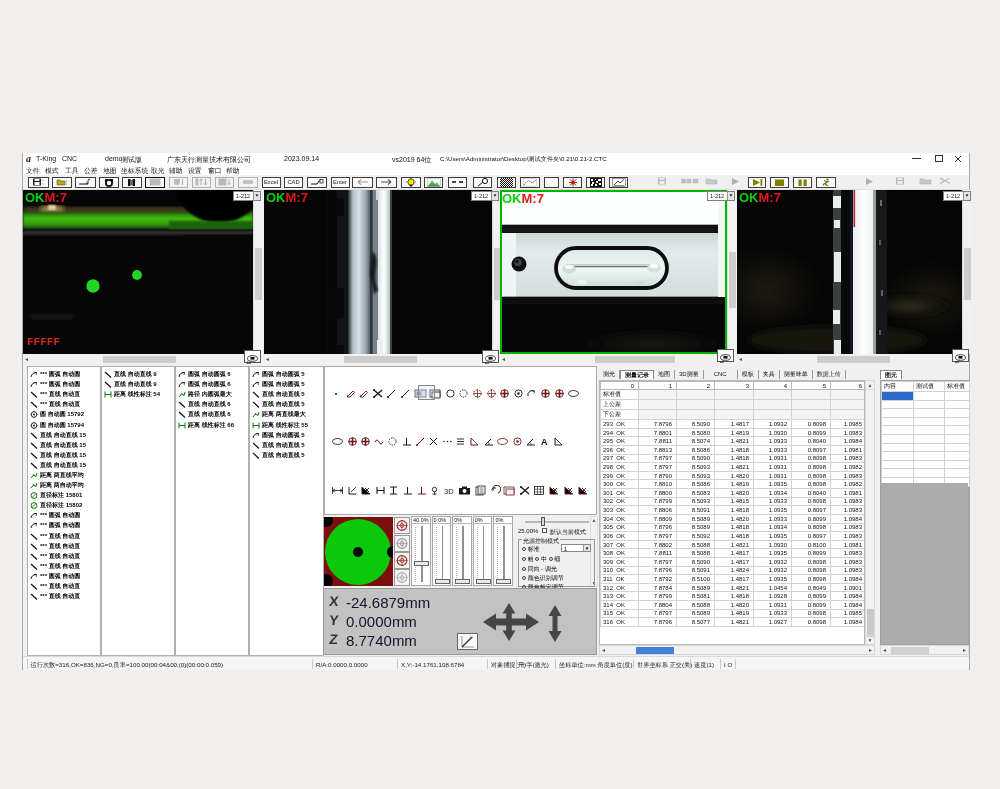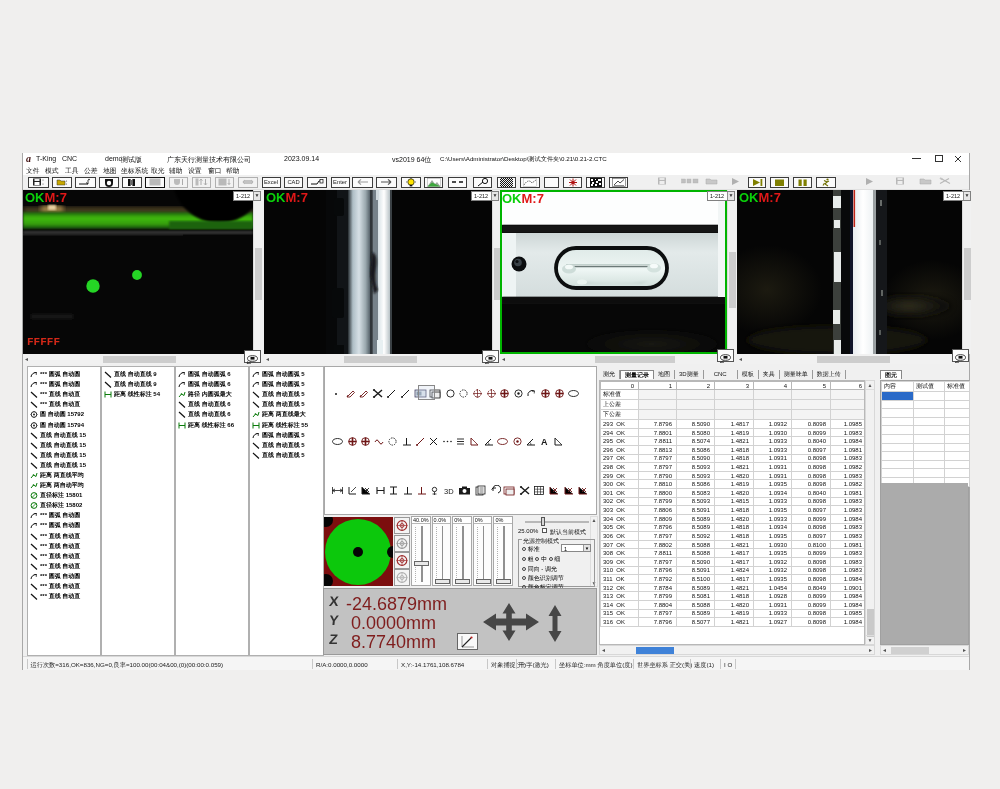--- a/index.html
+++ b/index.html
@@ -19,21 +19,21 @@
 .dd b{position:absolute;right:0;top:0;width:7px;height:100%;background:#e6e6e6;border-left:1px solid #909090;font-weight:normal;font-size:5px;text-align:center;line-height:7px;color:#333}
 .cic{position:absolute;width:17px;height:13px;background:#fcfcfc;border:1px solid #555;z-index:5}
 .lp{position:absolute;top:213px;height:290px;background:#fff;border:1px solid #b0b0b0;overflow:hidden;padding-top:2.5px}
 .lr{height:10.1px;white-space:nowrap;font-size:6px;font-weight:bold;color:#000;display:flex;align-items:center;gap:2px;padding-left:2px}
 .lr svg{flex:0 0 auto}
 .pal{position:absolute;left:301px;top:213px;width:273px;height:149px;background:#fff;border:1px solid #a8a8a8;overflow:hidden}
 .prow{position:absolute;left:6px;white-space:nowrap}
 .prow svg{margin-right:2.6px;vertical-align:top}
 .ctl{position:absolute;left:301px;top:362px;width:273px;height:73px;background:#f0f0f0;font-size:6px}
 .xyz{position:absolute;left:300px;top:435px;width:274px;height:67px;background:#c2c2c2;border:1px solid #9a9a9a}
-.xyzv{position:absolute;font-size:18px;color:#7f1d1d;text-align:right;width:90px}
+.xyzv{position:absolute;font-size:15px;color:#0f172a;text-align:left;width:90px}
 .xyzi{position:absolute;left:3px;width:17px;height:15px;color:#2a2a2a;font-weight:bold;font-size:13px;text-align:center;line-height:15px}
 .tabs{position:absolute;top:217px;height:9px;font-size:6px;color:#111;white-space:nowrap}
 .tab{display:inline-block;height:9px;line-height:9px;padding:0 4px;border-right:1px solid #999;vertical-align:top}
 .tab.sel{background:#fff;border:1px solid #888;border-bottom:none;font-weight:bold}
 table{border-collapse:collapse}
 .grid{position:absolute;background:#fff;font-size:6px;color:#111}
 .grid td{border:1px solid #d2d2d2;padding:0 4px 0 0;text-align:right;height:8.62px;overflow:hidden;white-space:nowrap}
 .grid td.l{text-align:left;padding-left:2px}
 .sb2{position:absolute;background:#f1f1f1;border:1px solid #d8d8d8}
 .arr{font-size:5px;color:#555;text-align:center;line-height:9px}

